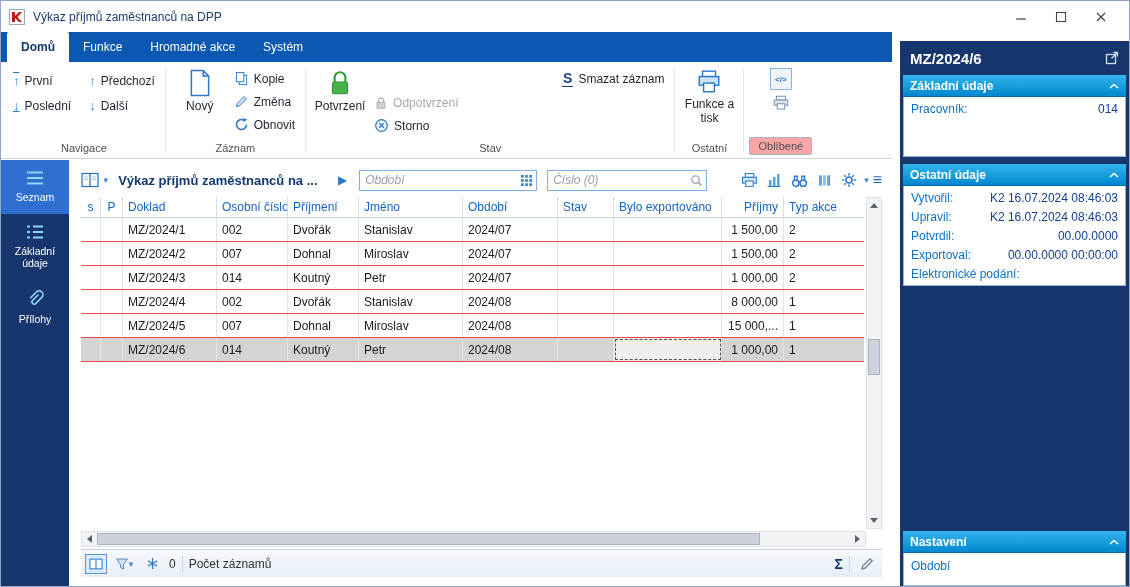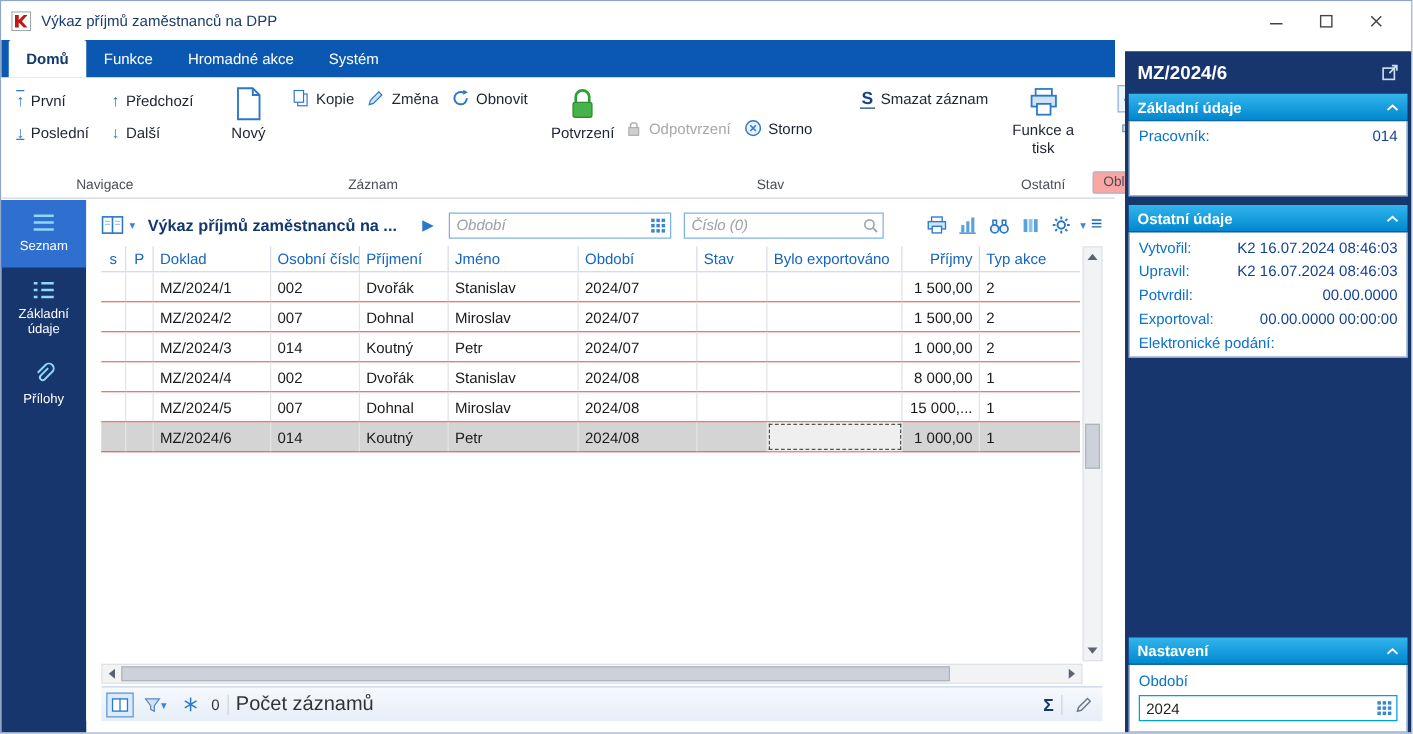--- a/index.html
+++ b/index.html
@@ -23,21 +23,21 @@
   .rgroup { display:flex; flex-direction:column; padding:2px 5px 0; }
   .rgroup-body { flex:1; display:flex; align-items:flex-start; }
   .rgroup-label { text-align:center; font-size:11px; color:#4a4f57; padding:3px 6px 4px; white-space:nowrap; }
   .rgroup-label.boxed { border:1px solid #a8b2c2; background:#fca5a5; border-radius:2px; margin:0 auto 3px; padding:2px 8px; }
   .vsep { width:1px; background:#e3e7ee; margin:6px 0; }
   .nav-grid { display:grid; grid-template-columns:auto auto; grid-auto-rows:25px; column-gap:8px; padding-top:5px; }
   .sbtn { display:flex; align-items:center; gap:5px; height:23px; padding:0 5px; font-size:12px; color:#1e2430; white-space:nowrap; }
   .sbtn.disabled { color:#a8a8a8; }
   .glyph { color:#2a78c8; font-weight:bold; font-size:13px; line-height:1; }
   .bigbtn { width:58px; display:flex; flex-direction:column; align-items:center; gap:3px; padding-top:5px; font-size:12px; color:#1e2430; text-align:center; line-height:1.15; }
-  .col { display:flex; flex-direction:row; padding-top:3px; }
+  .col { display:flex; flex-direction:column; padding-top:3px; }
   .s-glyph { color:#15428b; font-weight:bold; font-size:14px; border-bottom:1.5px solid #15428b; line-height:1; padding:0 1px 1px; }
   .fav-box { width:22px; height:22px; border:1px solid #8ab4dc; background:#eef5fc; display:flex; align-items:center; justify-content:center; font-size:8px; font-weight:bold; color:#2a78c8; }
   .fav-col { display:flex; flex-direction:column; align-items:center; gap:4px; padding-top:4px; }
 
   
   .sidebar { position:absolute; left:0; top:159px; width:68px; height:426px; background:#17366e; display:flex; flex-direction:column; }
   .sb-item { display:flex; flex-direction:column; align-items:center; gap:5px; padding:10px 2px; color:#fff; font-size:10.5px; text-align:center; line-height:1.2; }
   .sb-item.active { background:#2f6fd0; }
 
   
@@ -84,21 +84,21 @@
   .htrack { flex:1; position:relative; }
   .hthumb { position:absolute; left:0; top:1px; bottom:1px; width:88%; background:#cdd2da; border:1px solid #aeb4bf; }
   .corner { width:16px; }
 
   
   .statusbar { height:28px; margin:2px 10px 0 12px; background:linear-gradient(#f6f9fd,#e7eef8); border-top:1px solid #c2d1e6; display:flex; align-items:center; gap:6px; padding:0 4px; }
   .st-btn { width:22px; height:20px; display:flex; align-items:center; justify-content:center; }
   .st-btn.pressed { border:1px solid #5a9ad8; background:#dcebfa; }
   .st-sep { width:1px; height:16px; background:#c9d3e0; }
   .st-count { font-size:12px; color:#333; }
-  .st-label { font-size:16px; color:#333; }
+  .st-label { font-size:12px; color:#333; }
   .sigma-glyph { color:#12386e; font-weight:bold; font-size:14px; }
 
   
   .dpanel { position:absolute; left:899px; top:40px; width:229px; height:545px; background:#17366e; display:flex; flex-direction:column; }
   .dp-title { height:34px; display:flex; align-items:center; justify-content:space-between; padding:0 10px; color:#fff; font-size:15px; font-weight:bold; }
   .dp-header { height:22px; margin:0 3px; background:linear-gradient(#33b5ec,#0087cf); border-bottom:1px solid #0a6aa8; display:flex; align-items:center; justify-content:space-between; padding:0 7px; color:#fff; font-size:12px; font-weight:bold; }
   .dp-box { background:#fff; margin:0 3px; border:1px solid #9ab4d8; border-top:none; padding:2px 0; }
   .dp-box.zakl { height:60px; }
   .dp-field { display:flex; justify-content:space-between; align-items:center; padding:2px 7px; font-size:12px; min-height:19px; }
   .dp-label { color:#0b72c8; white-space:nowrap; }
@@ -633,34 +633,16 @@
     <div class="dp-header">
       <span>Nastavení</span>
       <span>
           <svg width="10" height="6" viewBox="0 0 10 6">
             <path d="M1 5l4-3.6L9 5" fill="none" stroke="#fff" stroke-width="1.4"></path>
           </svg>
         </span>
     </div>
     <div class="dp-settings">
       <div class="dp-set-label">Období</div>
-      <div class="dp-set-input">
-        <input value="2024" style="">
-        <span>
-            <svg width="13" height="13" viewBox="0 0 14 14">
-              <g fill="#3a86d0">
-                <rect x="1" y="1" width="3" height="3"></rect>
-                <rect x="5.5" y="1" width="3" height="3"></rect>
-                <rect x="10" y="1" width="3" height="3"></rect>
-                <rect x="1" y="5.5" width="3" height="3"></rect>
-                <rect x="5.5" y="5.5" width="3" height="3"></rect>
-                <rect x="10" y="5.5" width="3" height="3"></rect>
-                <rect x="1" y="10" width="3" height="3"></rect>
-                <rect x="5.5" y="10" width="3" height="3"></rect>
-                <rect x="10" y="10" width="3" height="3"></rect>
-              </g>
-            </svg>
-          </span>
-      </div>
     </div>
   </div>
 
 </div>
 
 </body></html>

